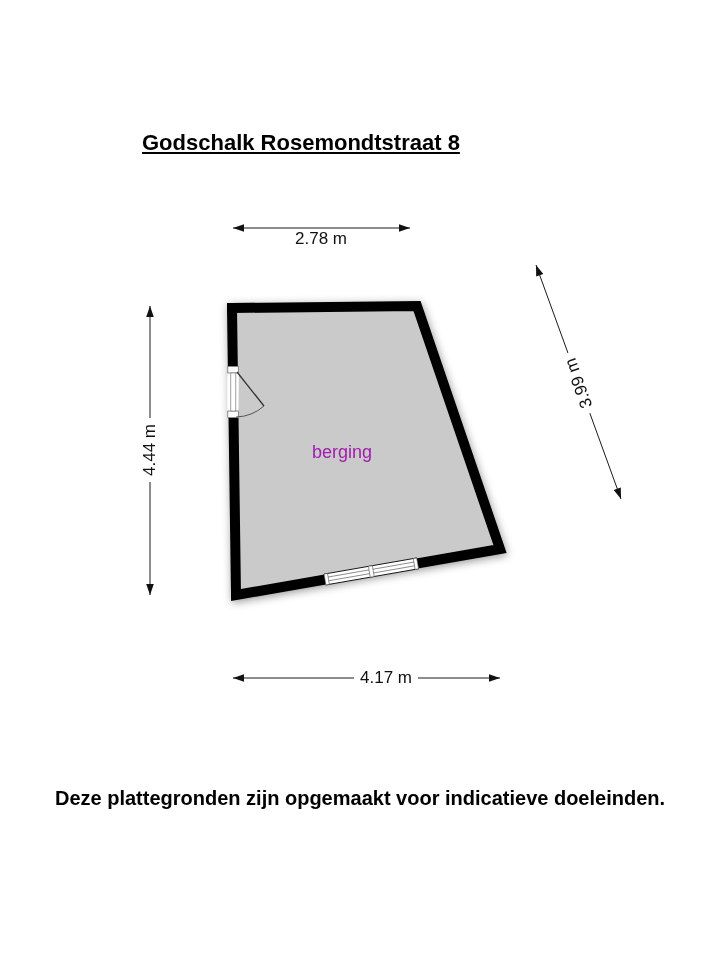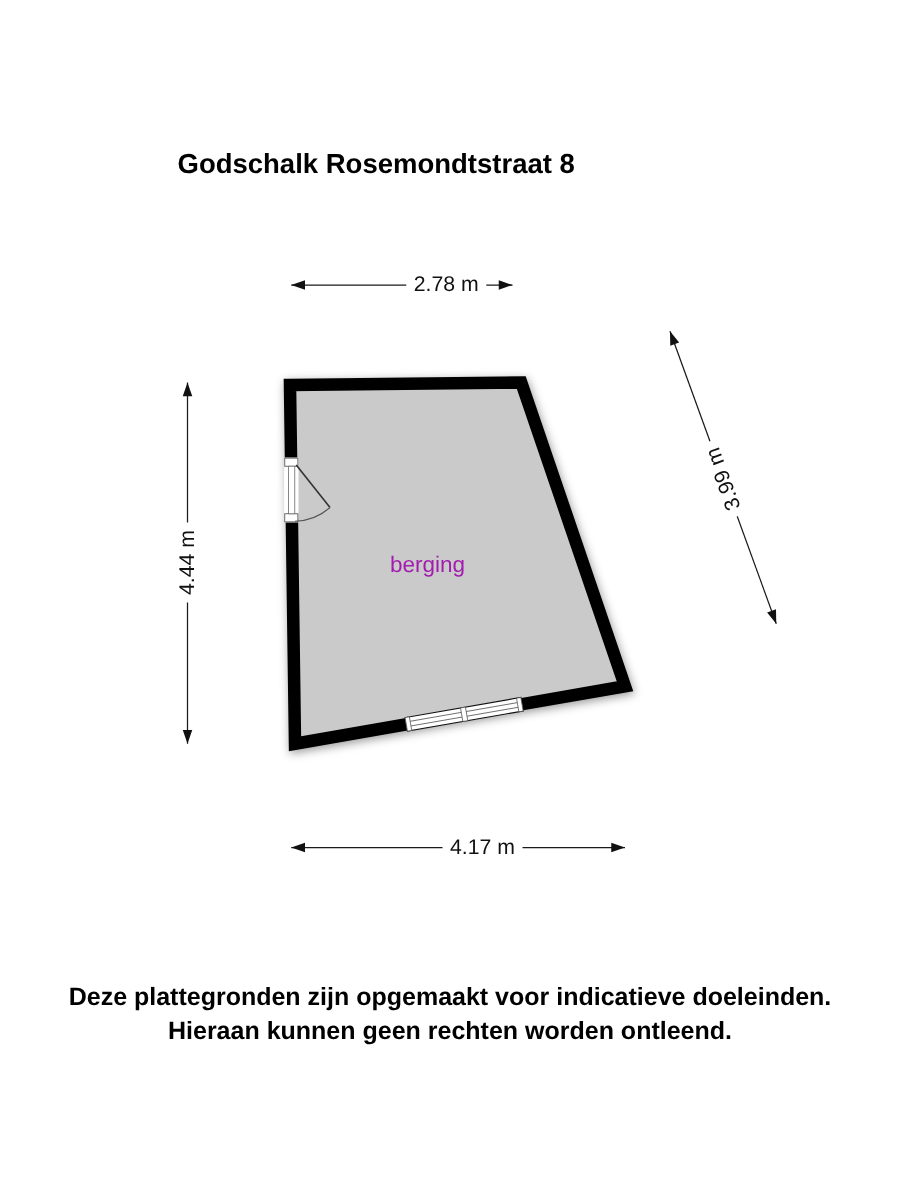--- a/index.html
+++ b/index.html
@@ -1,22 +1,22 @@
 <!DOCTYPE html>
 <html><head>
 <meta charset="utf-8">
 <style>
   html,body{margin:0;padding:0;background:#ffffff;}
   .page{
     position:relative;width:720px;height:960px;background:#ffffff;overflow:hidden;
     font-family:"Liberation Sans", sans-serif;color:#000;
   }
   .title{
-    position:absolute;left:142px;top:118px;
-    font-size:22px;font-weight:bold;letter-spacing:0;white-space:nowrap;
+    position:absolute;left:142px;top:130px;
+    font-size:22px;font-weight:bold;letter-spacing:0;white-space:nowrap;text-decoration:underline;
   }
   .plan-svg{position:absolute;left:0;top:0;}
   .dim-label{
     position:absolute;font-size:17px;color:#111;background:#ffffff;
     padding:0 6px;white-space:nowrap;transform:translate(-50%,-50%);
   }
   .dim-label.rot-left{transform:translate(-50%,-50%) rotate(-90deg);}
   .dim-label.rot-right{transform:translate(-50%,-50%) rotate(-110deg);}
   .room-label{
     position:absolute;left:342px;top:452px;transform:translate(-50%,-50%);
@@ -70,28 +70,27 @@
       <polygon points="410,228 399,224.2 399,231.8"></polygon>
       <polygon points="233,678 244,674.2 244,681.8"></polygon>
       <polygon points="500,678 489,674.2 489,681.8"></polygon>
       <polygon points="150,306 146.2,317 153.8,317"></polygon>
       <polygon points="150,595 146.2,584 153.8,584"></polygon>
       <polygon points="536,265 543.3,274.0 536.2,276.6"></polygon>
       <polygon points="621,499 620.8,487.4 613.7,490.0"></polygon>
     </g>
   </svg>
 
-  <div class="dim-label" style="left:321px;top:228px;margin-left:36px;">2.78 m</div>
+  <div class="dim-label" style="left:321px;top:239px;">2.78 m</div>
 
   <div class="dim-label rot-left" style="left:150px;top:450px;">4.44 m</div>
 
   <div class="dim-label rot-right" style="left:579px;top:383px;">3.99 m</div>
 
   <div class="dim-label" style="left:386px;top:678px;">4.17 m</div>
 
   <div class="room-label">berging</div>
 
   <div class="disclaimer">
     <div>Deze plattegronden zijn opgemaakt voor indicatieve doeleinden.</div>
-    <div>Hieraan kunnen geen rechten worden ontleend.</div>
   </div>
 
 </div>
 
 </body></html>

